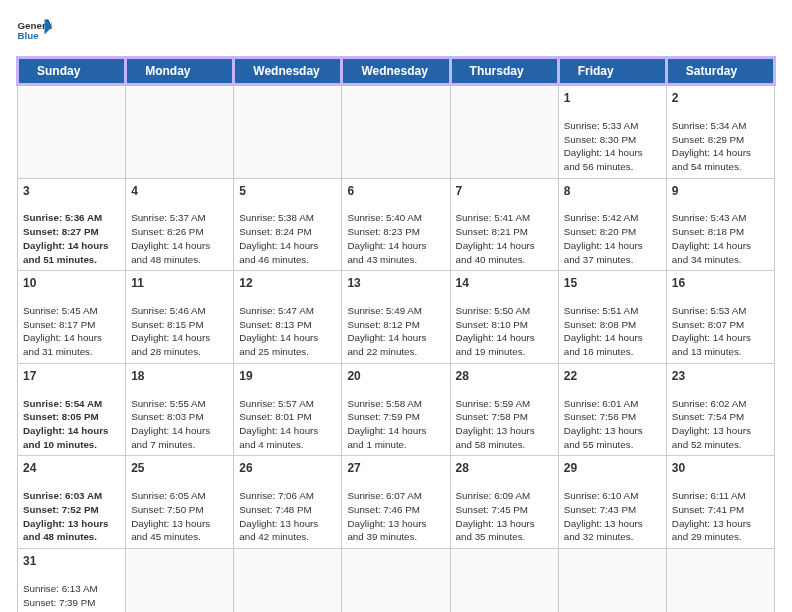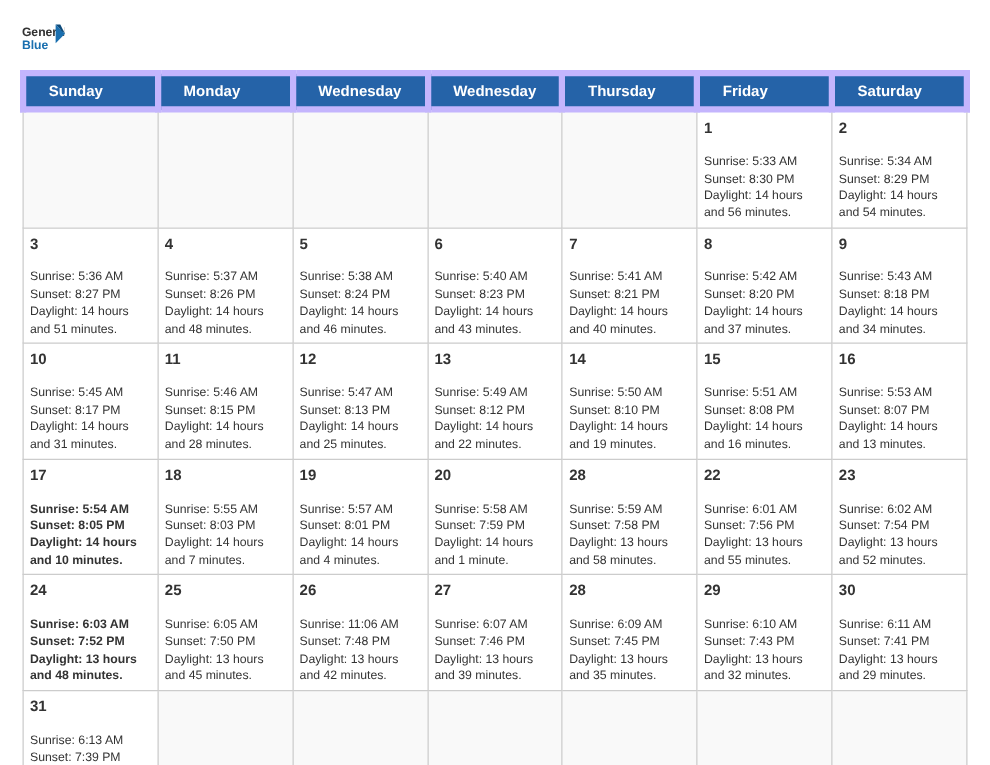--- a/index.html
+++ b/index.html
@@ -49,21 +49,21 @@
       width: 100%;
       border-collapse: collapse;
       font-size: 10.5px;
     }
     .calendar thead tr th {
       background: #2563a8;
       color: #fff;
       font-weight: bold;
       text-align: left;
       padding: 5px 18px;
-      border: 5px solid #c4b5fd;
+      border: 3px solid #c4b5fd;
       font-size: 12px;
     }
     .calendar tbody tr td {
       border: 1px solid #ccc;
       vertical-align: top;
       padding: 4px 5px;
       height: 74px;
       width: calc(100% / 7);
       background: #fff;
       font-size: 10px;
@@ -139,21 +139,21 @@
           <td>
             <span class="day-number">2</span>
             <div class="day-info" style="white-space: pre-line;">Sunrise: 5:34 AM
 Sunset: 8:29 PM
 Daylight: 14 hours and 54 minutes.</div>
           </td>
         </tr>
         <tr>
           <td>
             <span class="day-number">3</span>
-            <div class="day-info" style="white-space: pre-line;">Sunrise: 5:36 AM
+            <div class="day-info" style="white-space: pre-line; font-weight: bold;">Sunrise: 5:36 AM
 Sunset: 8:27 PM
 Daylight: 14 hours and 51 minutes.</div>
           </td>
           <td>
             <span class="day-number">4</span>
             <div class="day-info" style="white-space: pre-line;">Sunrise: 5:37 AM
 Sunset: 8:26 PM
 Daylight: 14 hours and 48 minutes.</div>
           </td>
           <td>
@@ -283,21 +283,21 @@
 Daylight: 13 hours and 48 minutes.</div>
           </td>
           <td>
             <span class="day-number">25</span>
             <div class="day-info" style="white-space: pre-line;">Sunrise: 6:05 AM
 Sunset: 7:50 PM
 Daylight: 13 hours and 45 minutes.</div>
           </td>
           <td>
             <span class="day-number">26</span>
-            <div class="day-info" style="white-space: pre-line;">Sunrise: 11:06 AM
+            <div class="day-info" style="white-space: pre-line;">Sunrise: 7:06 AM
 Sunset: 7:48 PM
 Daylight: 13 hours and 42 minutes.</div>
           </td>
           <td>
             <span class="day-number">27</span>
             <div class="day-info" style="white-space: pre-line;">Sunrise: 6:07 AM
 Sunset: 7:46 PM
 Daylight: 13 hours and 39 minutes.</div>
           </td>
           <td>

